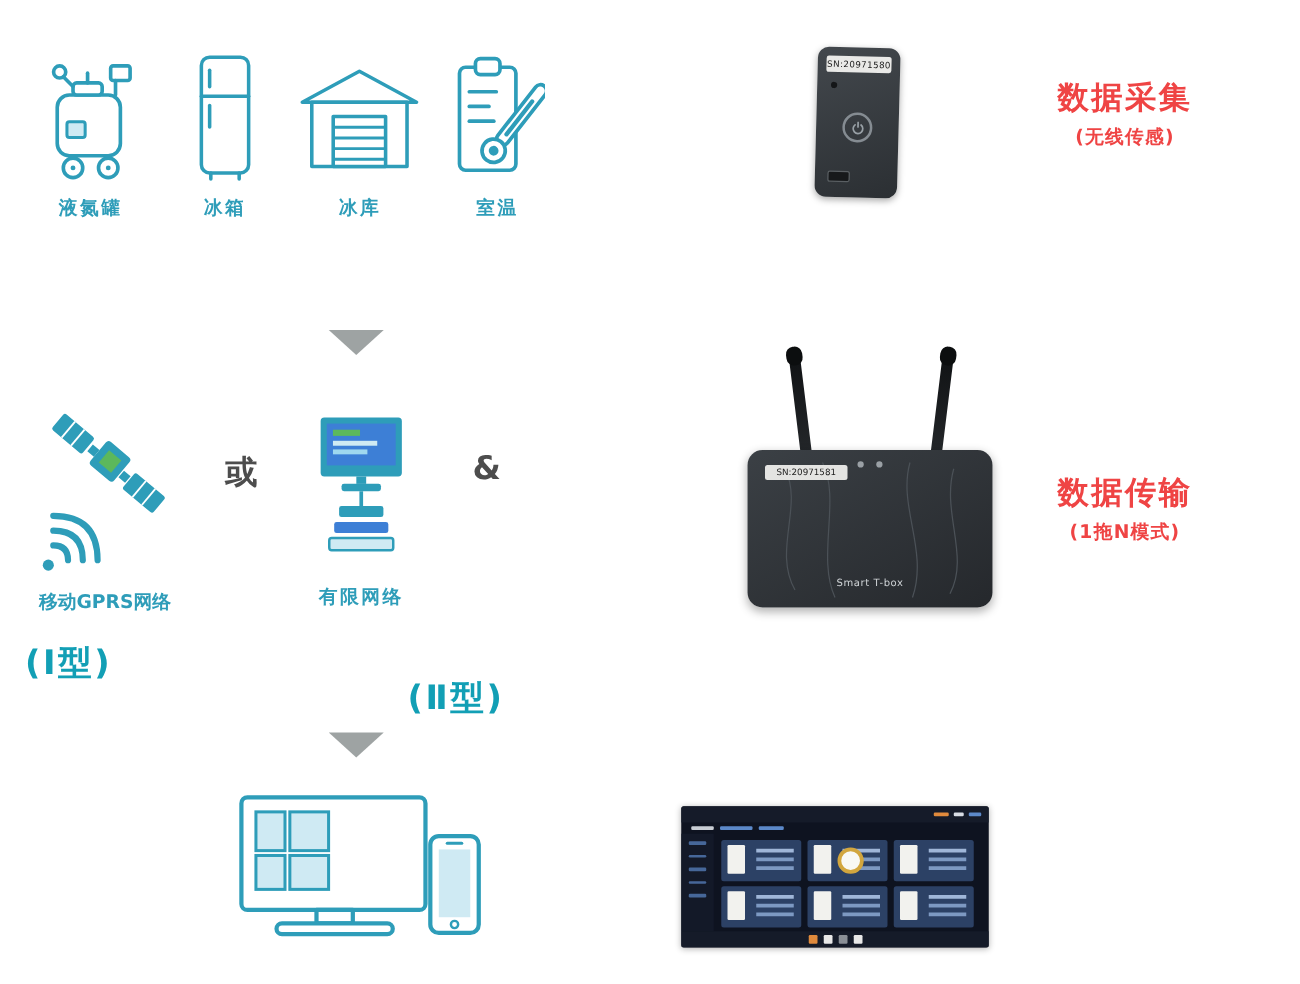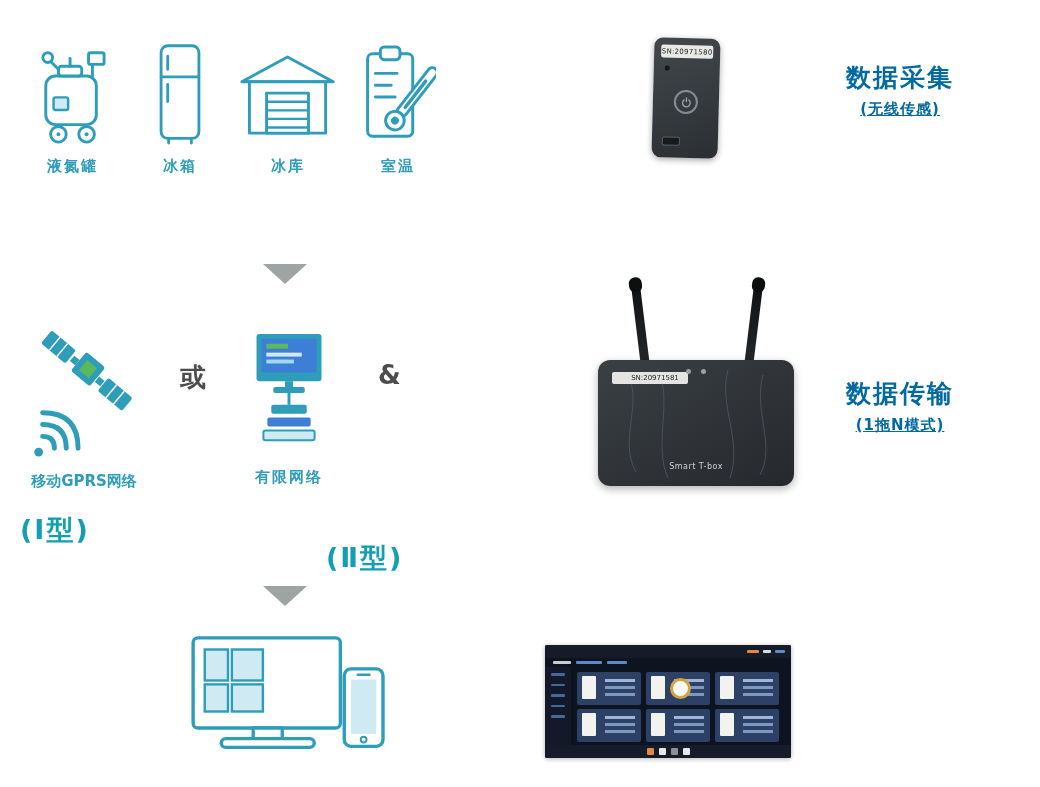--- a/index.html
+++ b/index.html
@@ -6,23 +6,23 @@
   body{width:1040px;height:787px;background:#ffffff;overflow:hidden;
        font-family:"DejaVu Sans","Liberation Sans",sans-serif;position:relative;}
   .canvas{position:absolute;left:0;top:0;width:1040px;height:787px;}
 
   
   .icon-block{position:absolute;display:flex;flex-direction:column;align-items:center;}
   .icon-holder{display:flex;align-items:flex-end;justify-content:center;}
   .icon-label{margin-top:12px;font-size:15px;font-weight:700;color:#2E9DB9;letter-spacing:2px;white-space:nowrap;}
 
   
-  .stage{position:absolute;text-align:center;color:#0369a1;}
+  .stage{position:absolute;text-align:center;color:#ef4444;}
   .stage-title{font-size:25px;font-weight:800;letter-spacing:2px;line-height:1.25;}
-  .stage-sub{font-size:15px;font-weight:700;margin-top:7px;letter-spacing:1px;text-decoration:underline;}
+  .stage-sub{font-size:15px;font-weight:700;margin-top:7px;letter-spacing:1px;}
 
   .conn{position:absolute;font-size:26px;font-weight:700;color:#4D4D4D;}
   .type-label{position:absolute;font-size:27px;font-weight:800;color:#129FB5;letter-spacing:2px;}
 
   .tri{position:absolute;width:0;height:0;border-left:22px solid transparent;
        border-right:22px solid transparent;border-top:20px solid #9EA3A3;}
 
   
   .device1{position:absolute;left:653px;top:38px;width:66px;height:120px;
            background:linear-gradient(160deg,#43484d,#2b2f33);border-radius:9px;
@@ -39,21 +39,21 @@
   
   .tbox{position:absolute;left:598px;top:280px;width:196px;height:206px;}
   .ant{position:absolute;width:9px;height:92px;background:linear-gradient(#0f1113,#26292c);border-radius:4px;top:0;}
   .ant:after{content:"";position:absolute;top:-3px;left:-2px;width:13px;height:15px;background:#0c0e0f;border-radius:6px;}
   .ant-left{left:38px;transform:rotate(-7deg);}
   .ant-right{right:36px;transform:rotate(7deg);}
   .tbox-body{position:absolute;left:0;bottom:0;width:196px;height:126px;
              background:linear-gradient(150deg,#3b4045,#25282c);border-radius:12px;
              box-shadow:0 3px 8px rgba(0,0,0,.3);}
   .t-sticker{position:absolute;top:12px;left:14px;width:66px;height:12px;background:#e4e4e2;border-radius:2px;
-             font-size:7px;color:#222;display:flex;align-items:center;justify-content:center;padding-left:10px;}
+             font-size:7px;color:#222;display:flex;align-items:center;justify-content:center;}
   .t-leds{position:absolute;top:9px;left:50%;transform:translateX(-50%);display:flex;gap:10px;}
   .t-leds i{width:5px;height:5px;border-radius:50%;background:#9aa0a5;display:block;}
   .t-brand{position:absolute;bottom:15px;width:100%;text-align:center;color:#cfd3d6;font-size:8px;letter-spacing:.5px;}
   .t-deco{position:absolute;inset:0;}
 
   
   .dash{position:absolute;left:545px;top:645px;width:246px;height:113px;background:#0e1320;
         border-radius:2px;overflow:hidden;box-shadow:0 1px 5px rgba(0,0,0,.3);}
   .dash-top{height:13px;background:#151b29;display:flex;align-items:center;justify-content:flex-end;gap:4px;padding:0 6px;}
   .dash-top i{display:block;height:3px;border-radius:1px;}

